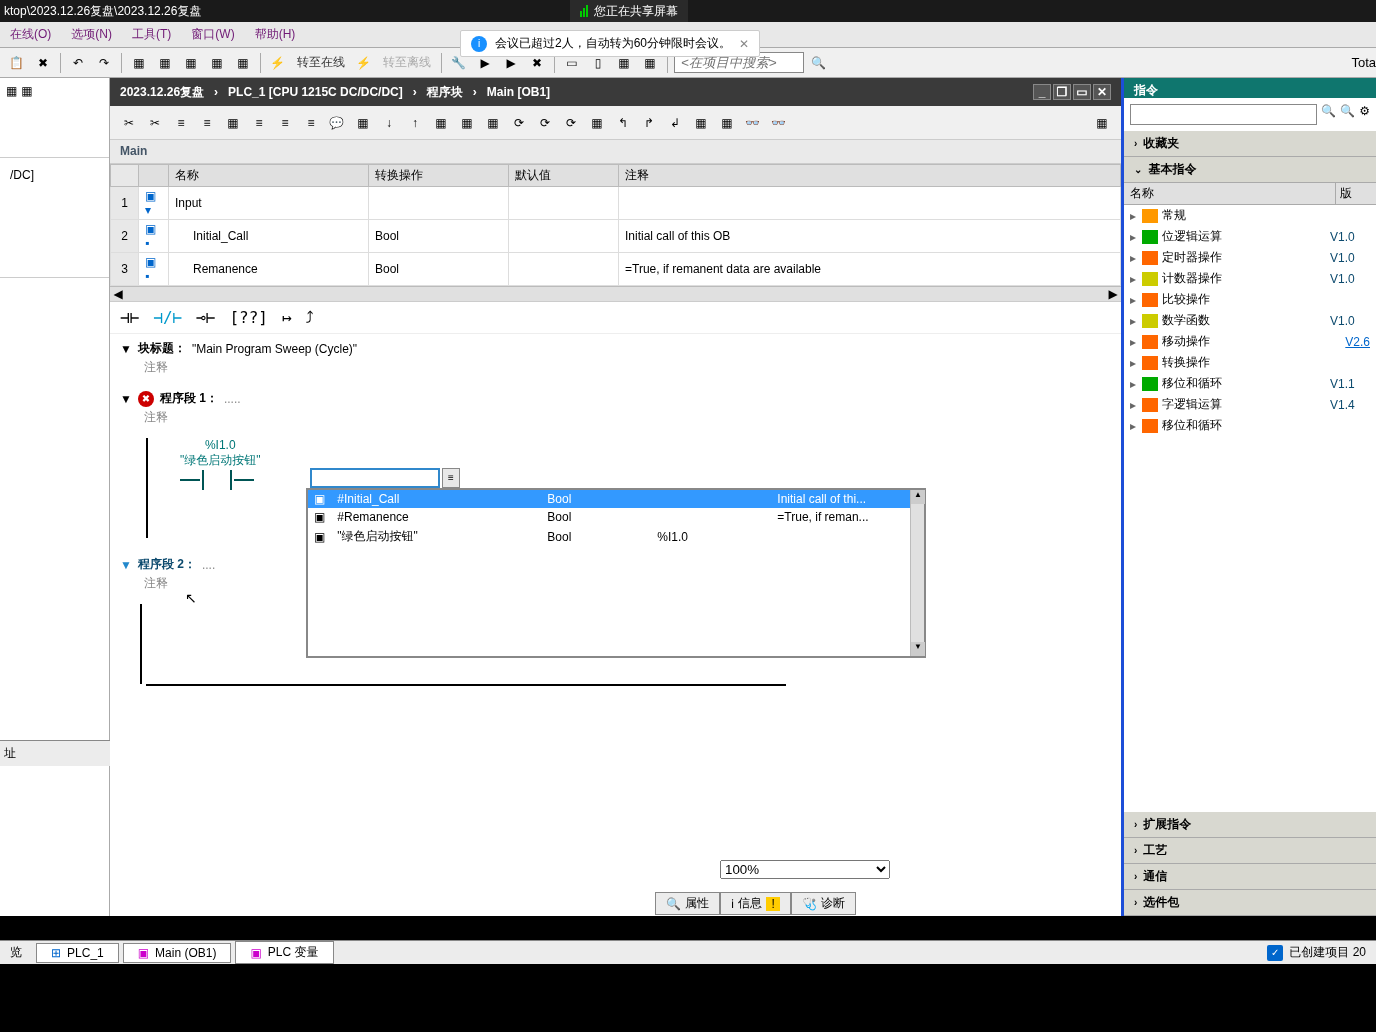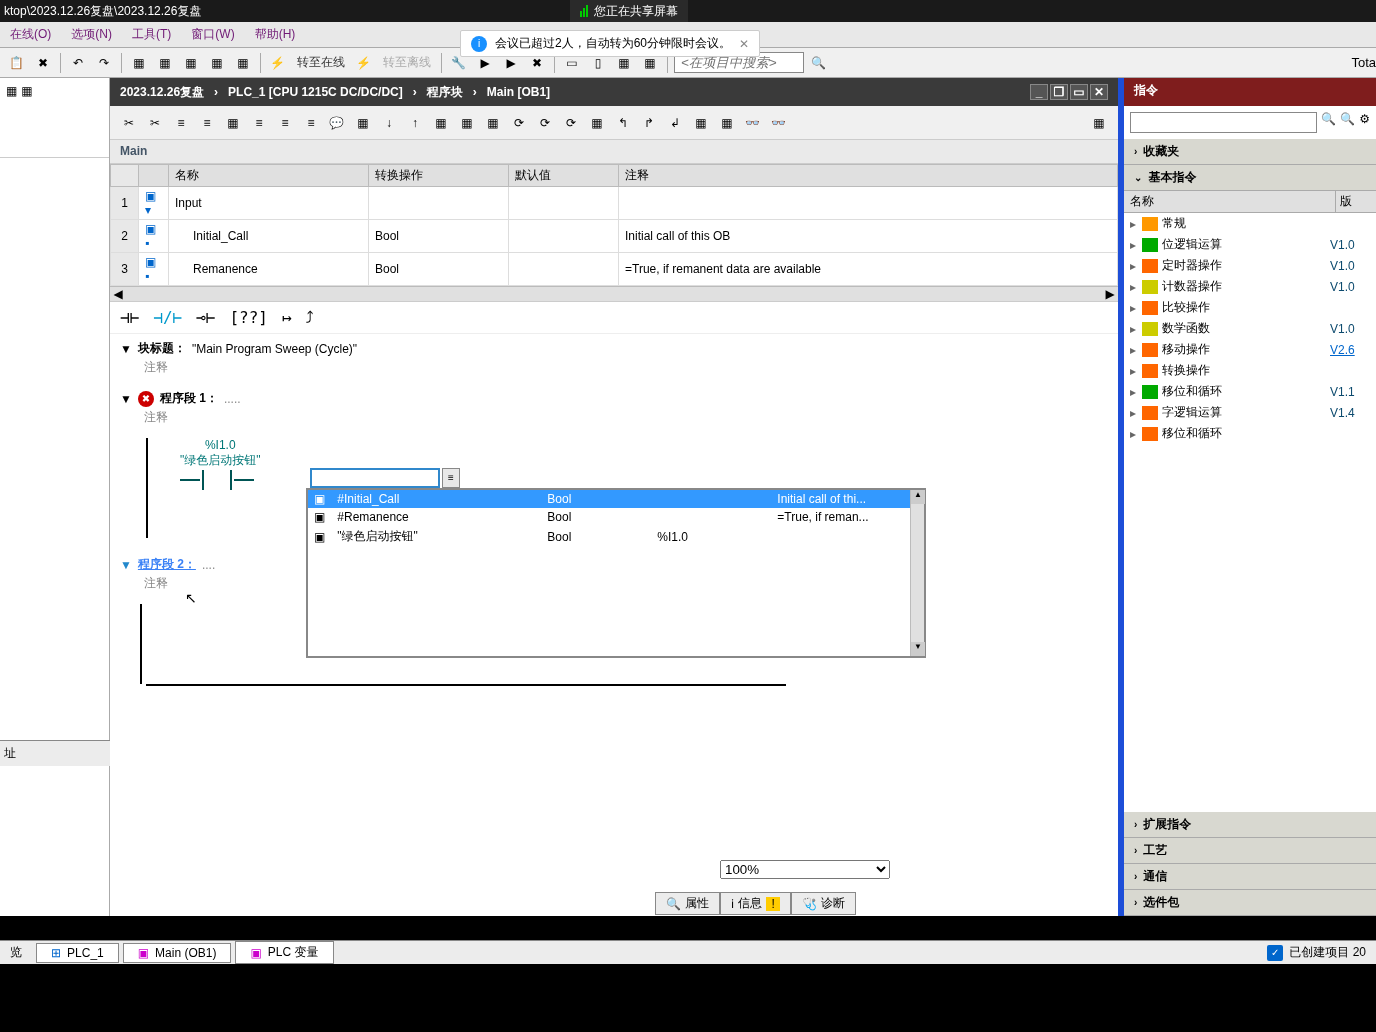--- a/index.html
+++ b/index.html
@@ -19,21 +19,21 @@
 .toolbar1 .sep { width: 1px; height: 20px; background: #aaa; margin: 0 2px; }
 .toolbar1 .tb-btn { width: 22px; height: 22px; display: flex; align-items: center; justify-content: center; cursor: pointer; }
 .toolbar1 .tb-text { color: #333; padding: 0 4px; }
 .toolbar1 .tb-text.disabled { color: #aaa; }
 .searchbox { border: 1px solid #888; background: #fff; padding: 2px 6px; width: 130px; font-style: italic; color: #888; }
 .main-area { display: flex; height: 838px; }
 .left-strip { width: 110px; background: #fff; border-right: 1px solid #aaa; display: flex; flex-direction: column; }
 .left-strip .top-tools { height: 80px; border-bottom: 1px solid #ccc; }
 .left-strip .dc-label { padding: 4px; color: #000; }
 .left-strip .bottom-label { position: absolute; left: 0; top: 740px; border-top: 1px solid #888; width: 110px; padding: 4px; background: #ececec; }
-.center-panel { flex: 1; background: #fff; display: flex; flex-direction: column; border-right: 6px solid #1d4ed8; }
+.center-panel { flex: 1; background: #fff; display: flex; flex-direction: column; border-right: 3px solid #1d4ed8; }
 .breadcrumb { background: #3a3a3a; color: #fff; height: 28px; display: flex; align-items: center; padding: 0 10px; font-weight: bold; gap: 10px; }
 .breadcrumb .win-btns { margin-left: auto; display: flex; gap: 2px; }
 .breadcrumb .win-btns span { width: 18px; height: 16px; background: #555; color: #fff; text-align: center; border: 1px solid #888; }
 .editor-toolbar { background: #f0f0f0; height: 34px; display: flex; align-items: center; padding: 0 8px; gap: 4px; border-bottom: 1px solid #ccc; }
 .editor-toolbar .tb-btn { width: 22px; height: 22px; display: flex; align-items: center; justify-content: center; }
 .main-header { background: #eaeaea; height: 24px; padding: 4px 10px; font-weight: bold; border-bottom: 1px solid #ccc; color: #456; }
 .params-table { border-bottom: 1px solid #ccc; }
 .params-table table { width: 100%; border-collapse: collapse; }
 .params-table th { background: #e0e0e0; border: 1px solid #bbb; padding: 2px 6px; text-align: left; font-weight: normal; }
 .params-table td { border: 1px solid #ddd; padding: 2px 6px; }
@@ -61,44 +61,44 @@
 .list-btn { position: absolute; left: 302px; top: 30px; width: 18px; height: 20px; border: 1px solid #888; background: #e8e8e8; text-align: center; font-size: 10px; line-height: 18px; }
 .autocomplete { position: absolute; left: 166px; top: 50px; width: 620px; background: #fff; border: 2px solid #888; z-index: 20; }
 .autocomplete table { width: 100%; border-collapse: collapse; }
 .autocomplete td { padding: 2px 6px; }
 .autocomplete tr.selected { background: #3399ff; color: #fff; }
 .autocomplete .scroll { position: absolute; right: 0; top: 0; width: 14px; height: 100%; background: #e0e0e0; border-left: 1px solid #bbb; }
 .autocomplete .scroll-up { position: absolute; top: 0; width: 14px; height: 14px; background: #ccc; text-align: center; font-size: 8px; }
 .autocomplete .scroll-dn { position: absolute; bottom: 0; width: 14px; height: 14px; background: #ccc; text-align: center; font-size: 8px; }
 .cursor-icon { position: absolute; left: 45px; top: 152px; font-size: 14px; }
 .network2 { padding: 2px 10px; }
-.network2 .ntitle { color: #3b82f6; font-weight: bold; text-decoration: underline; }
+.network2 .ntitle { color: #0c4a6e; font-weight: bold; }
 .rung2 { padding: 10px 20px; }
 .rung2 .rail2 { width: 2px; height: 80px; background: #000; }
 .hwire { height: 2px; background: #000; width: 640px; margin-left: 6px; }
 .zoom-area { position: absolute; left: 720px; top: 860px; display: flex; align-items: center; }
 .zoom-area select { width: 170px; }
 .bottom-tabs { position: absolute; left: 655px; top: 892px; display: flex; gap: 0; background: #e0e0e0; }
 .bottom-tabs .tab { border: 1px solid #888; padding: 2px 10px; display: flex; align-items: center; gap: 4px; background: #ececec; }
 .right-panel { width: 252px; background: #f0f0f0; display: flex; flex-direction: column; }
-.right-title { background: #7f1d1d; color: #fff; padding: 4px 10px; font-weight: bold; height: 28px; }
+.right-title { background: #0f766e; color: #fff; padding: 4px 10px; font-weight: bold; height: 20px; }
 .right-section { background: #d8d8d0; padding: 4px 10px; font-weight: bold; border-bottom: 1px solid #aaa; display: flex; align-items: center; gap: 6px; }
 .right-section .chev { font-size: 10px; }
 .opt-body { padding: 6px; display: flex; gap: 4px; background: #fff; }
 .opt-body input { flex: 1; border: 1px solid #888; padding: 2px; }
 .instr-list { flex: 1; background: #fff; overflow: auto; }
 .instr-list .hdr { display: flex; background: #e0e0e0; border-bottom: 1px solid #aaa; }
 .instr-list .hdr span:first-child { flex: 1; padding: 2px 6px; border-right: 1px solid #aaa; }
 .instr-list .hdr span:last-child { width: 40px; padding: 2px 4px; }
 .instr-item { display: flex; padding: 2px 6px; align-items: center; }
 .instr-item .expand { width: 12px; color: #666; }
 .instr-item .ico { width: 16px; height: 14px; margin-right: 4px; display: inline-block; }
 .instr-item .name { flex: 1; }
 .instr-item .ver { width: 40px; color: #0c4a6e; }
-.instr-item .ver.link { color: #06c; text-decoration: underline; }
+.instr-item .ver.link { color: #06c; text-decoration: underline; text-align: right; }
 .folder-ico { background: #f90; }
 .green-ico { background: #0a0; }
 .orange-ico { background: #f60; }
 .yellow-ico { background: #cc0; }
 .right-bottom-sections { }
 .status-bar { position: absolute; bottom: 68px; left: 0; right: 0; height: 24px; background: #ececec; border-top: 1px solid #888; display: flex; align-items: center; }
 .status-bar .tab { border: 1px solid #888; padding: 2px 14px; margin-left: 4px; display: flex; align-items: center; gap: 6px; background: #fff; }
 .status-right { position: absolute; right: 10px; display: flex; align-items: center; gap: 6px; }
 .status-right .check { background: #06c; color: #fff; width: 16px; height: 16px; text-align: center; border-radius: 2px; font-size: 10px; line-height: 16px; }
 </style>
@@ -162,20 +162,23 @@
   <input class="searchbox" placeholder="&lt;在项目中搜索&gt;" style="">
   <span class="tb-btn">🔍</span>
 </div>
 
 <div class="main-area">
 
   <div class="left-strip">
     <div class="top-tools" style="padding:6px; display:flex; gap:4px;">
       <span>▦</span>
       <span>▦</span>
+    </div>
+    <div style="padding:6px;border-bottom:1px solid #ccc;height:120px;">
+      <div class="dc-label">/DC]</div>
     </div>
     <div class="bottom-label">址</div>
   </div>
 
   <div class="center-panel">
     <div class="breadcrumb">
       <span>2023.12.26复盘</span>
       <span>›</span>
       <span>PLC_1 [CPU 1215C DC/DC/DC]</span>
       <span>›</span>

